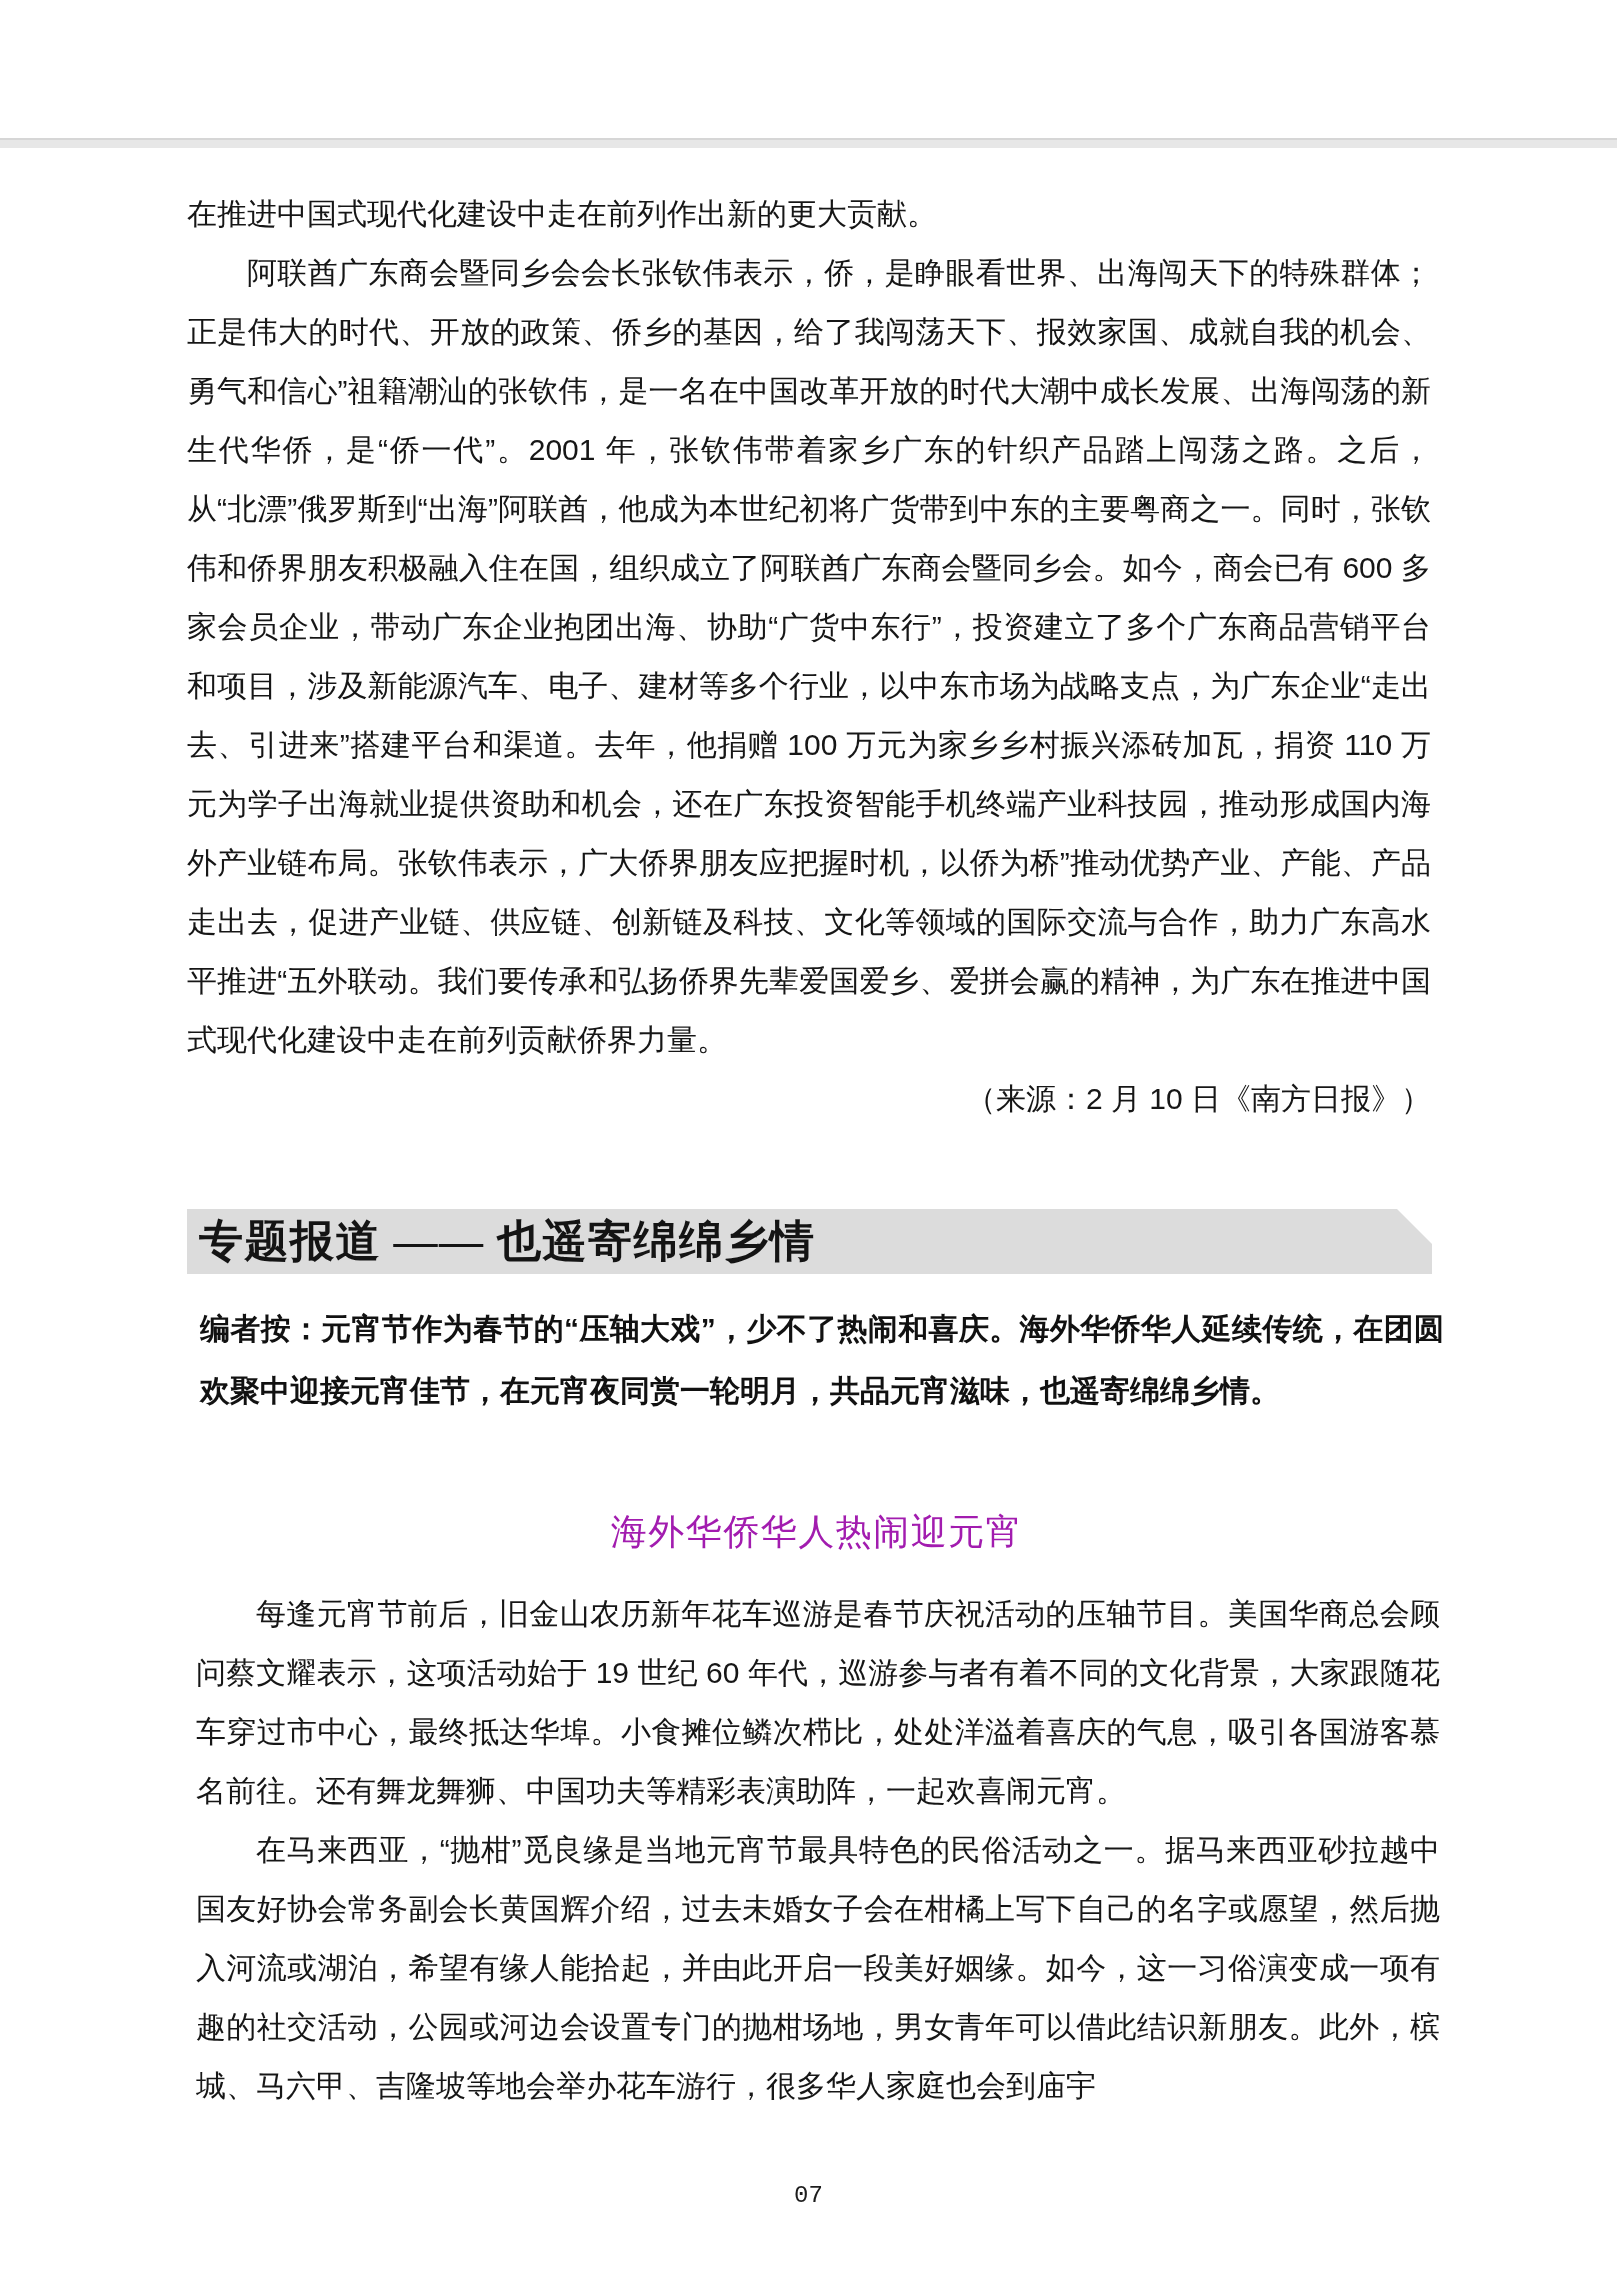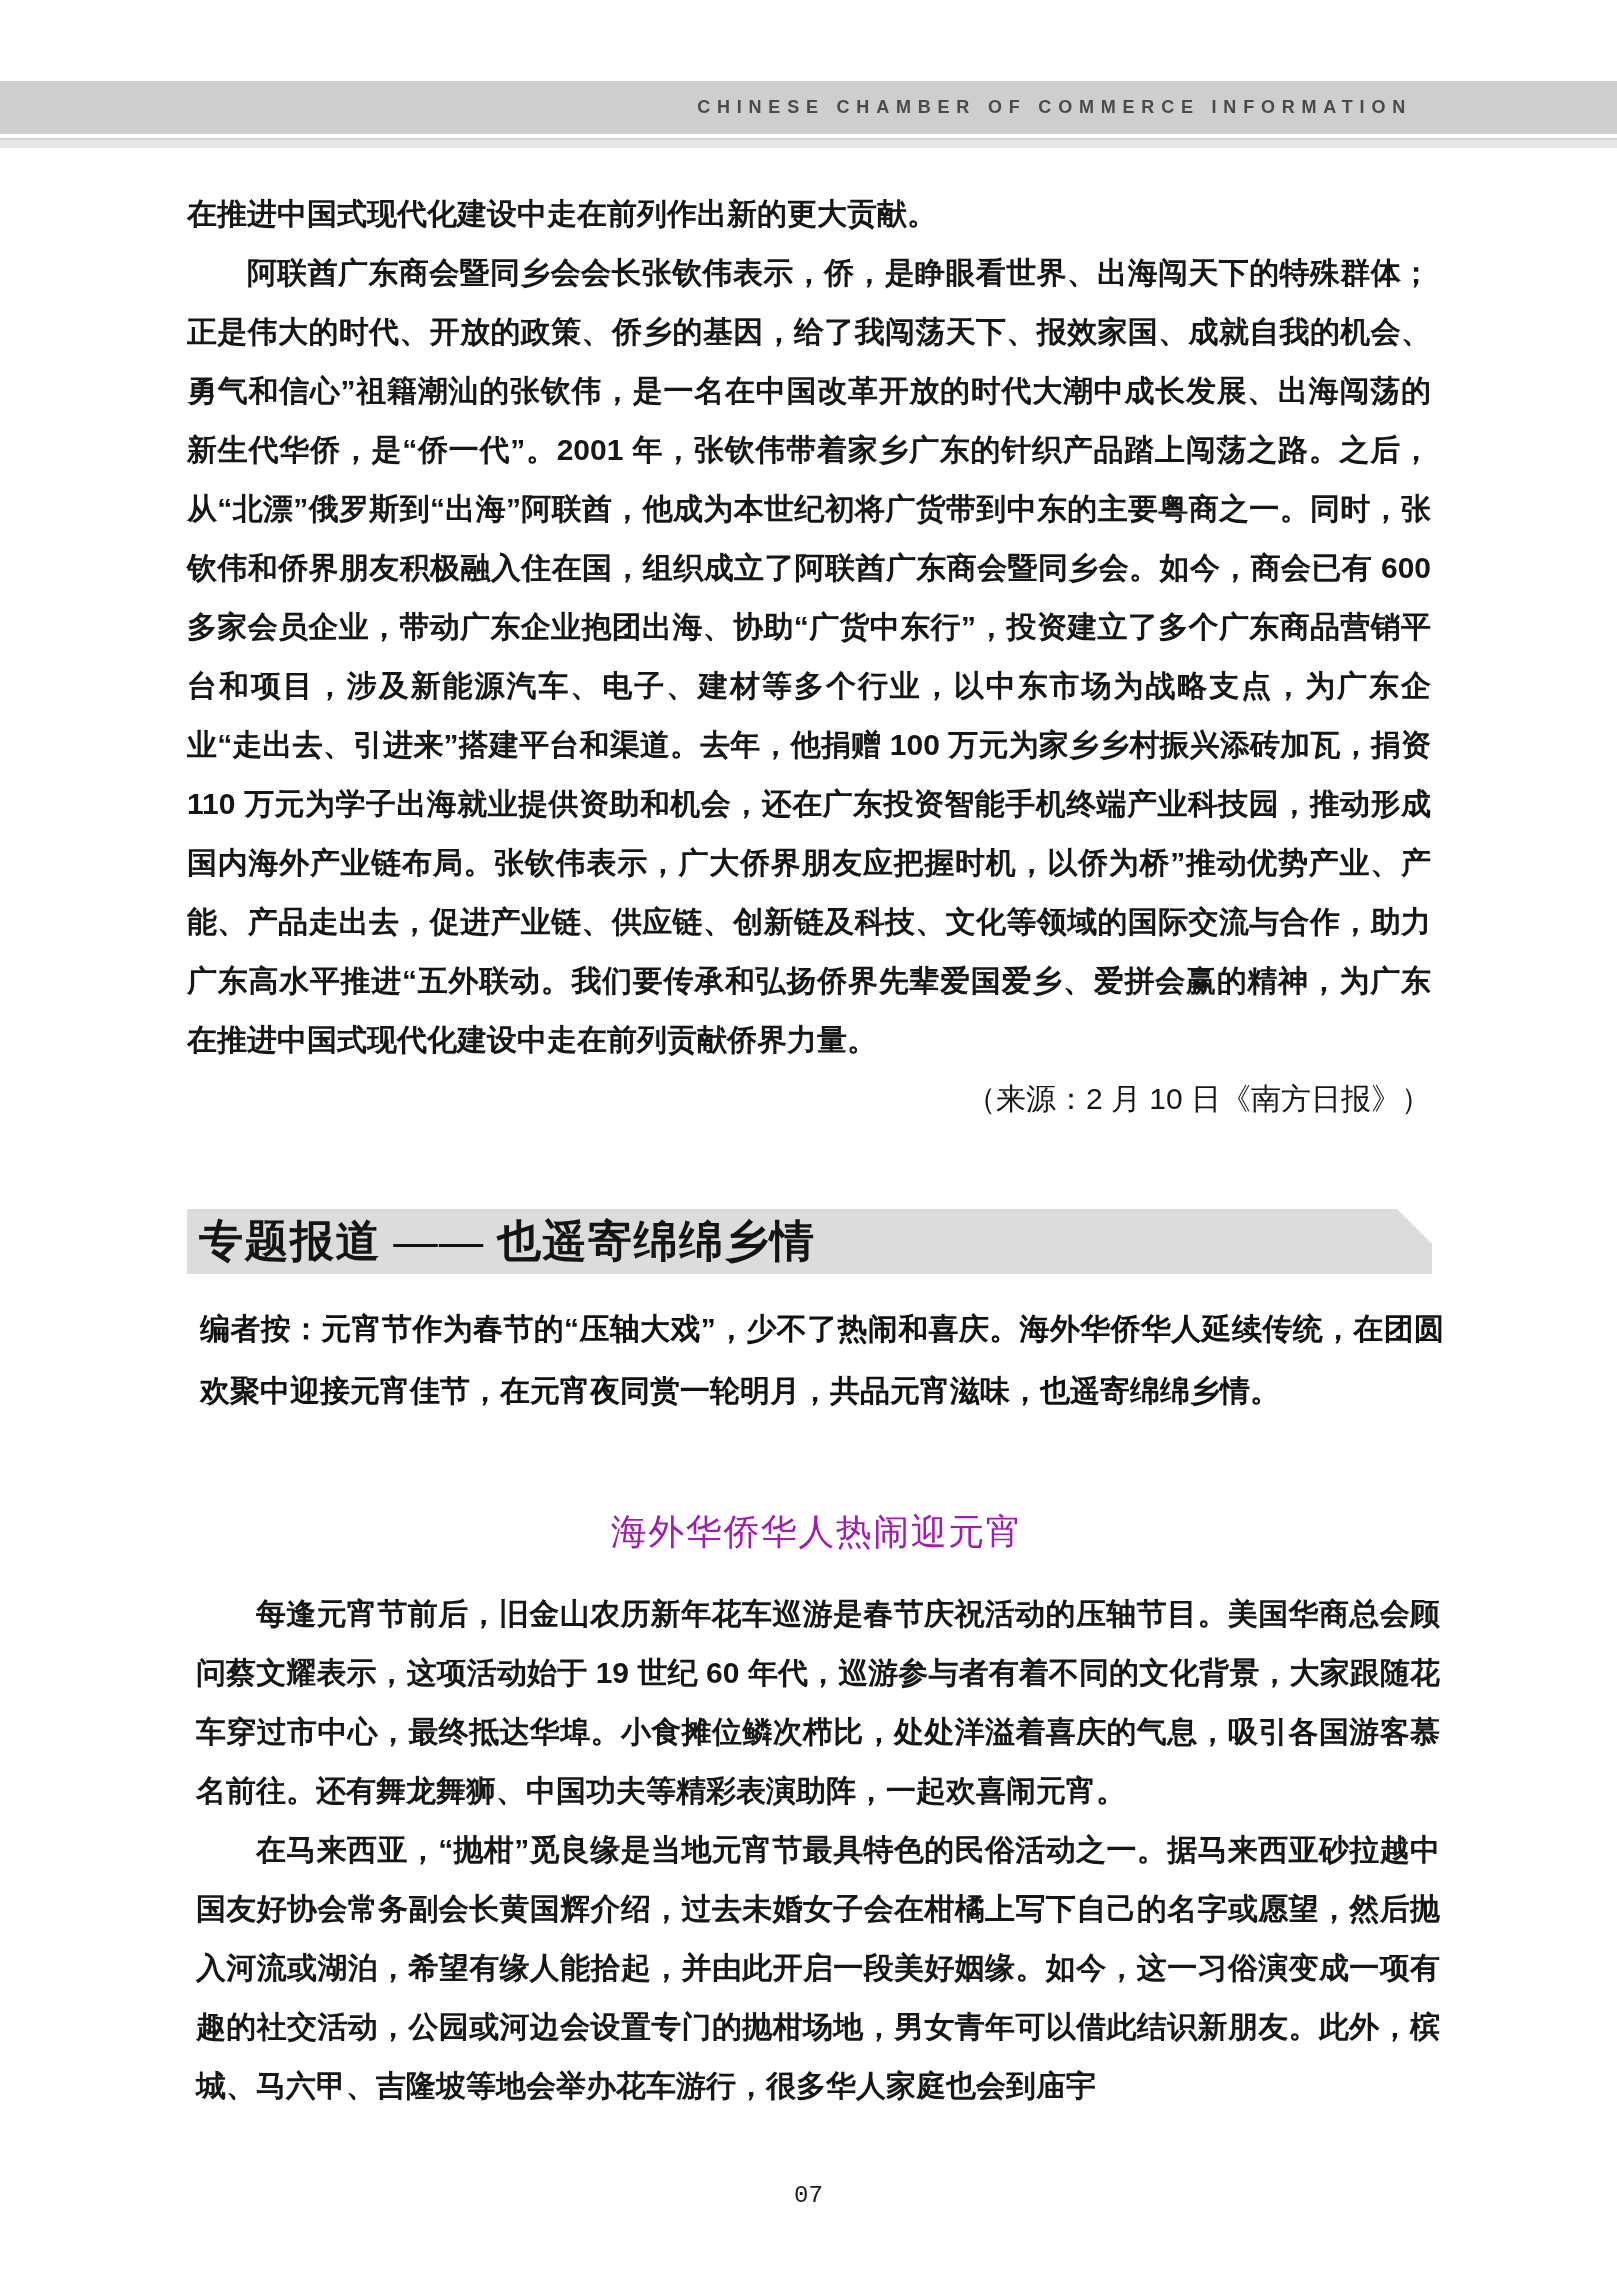--- a/index.html
+++ b/index.html
@@ -36,21 +36,20 @@
   
   .content {
     position:absolute; left:187px; top:184px; width:1244px;
   }
   .body-p {
     margin:0;
     font-size:30px;
     line-height:59px;
     text-align:justify;
     text-justify:inter-ideograph;
-    font-weight:bold;
   }
   .indent { text-indent:2em; }
   .source-line {
     margin:0;
     font-size:30px;
     line-height:59px;
     text-align:right;
   }
 
   
@@ -107,23 +106,20 @@
     font-family:Liberation Mono, monospace;
     font-size:24px;
     color:#1c1c1c;
   }
 </style>
 </head>
 <body>
 
 <div class="page">
 
-  <header class="topbar">
-    <span class="topbar-text">CHINESE CHAMBER OF COMMERCE INFORMATION</span>
-  </header>
   <div class="toprule"></div>
 
   <main class="content">
     <p class="body-p">在推进中国式现代化建设中走在前列作出新的更大贡献。</p>
     <p class="body-p indent">阿联酋广东商会暨同乡会会长张钦伟表示，侨，是睁眼看世界、出海闯天下的特殊群体；正是伟大的时代、开放的政策、侨乡的基因，给了我闯荡天下、报效家国、成就自我的机会、勇气和信心”祖籍潮汕的张钦伟，是一名在中国改革开放的时代大潮中成长发展、出海闯荡的新生代华侨，是“侨一代”。2001 年，张钦伟带着家乡广东的针织产品踏上闯荡之路。之后，从“北漂”俄罗斯到“出海”阿联酋，他成为本世纪初将广货带到中东的主要粤商之一。同时，张钦伟和侨界朋友积极融入住在国，组织成立了阿联酋广东商会暨同乡会。如今，商会已有 600 多家会员企业，带动广东企业抱团出海、协助“广货中东行”，投资建立了多个广东商品营销平台和项目，涉及新能源汽车、电子、建材等多个行业，以中东市场为战略支点，为广东企业“走出去、引进来”搭建平台和渠道。去年，他捐赠 100 万元为家乡乡村振兴添砖加瓦，捐资 110 万元为学子出海就业提供资助和机会，还在广东投资智能手机终端产业科技园，推动形成国内海外产业链布局。张钦伟表示，广大侨界朋友应把握时机，以侨为桥”推动优势产业、产能、产品走出去，促进产业链、供应链、创新链及科技、文化等领域的国际交流与合作，助力广东高水平推进“五外联动。我们要传承和弘扬侨界先辈爱国爱乡、爱拼会赢的精神，为广东在推进中国式现代化建设中走在前列贡献侨界力量。</p>
     <p class="source-line">（来源：2 月 10 日《南方日报》）</p>
   </main>
 
   <div class="section-banner">
     <h2>专题报道 —— 也遥寄绵绵乡情</h2>

